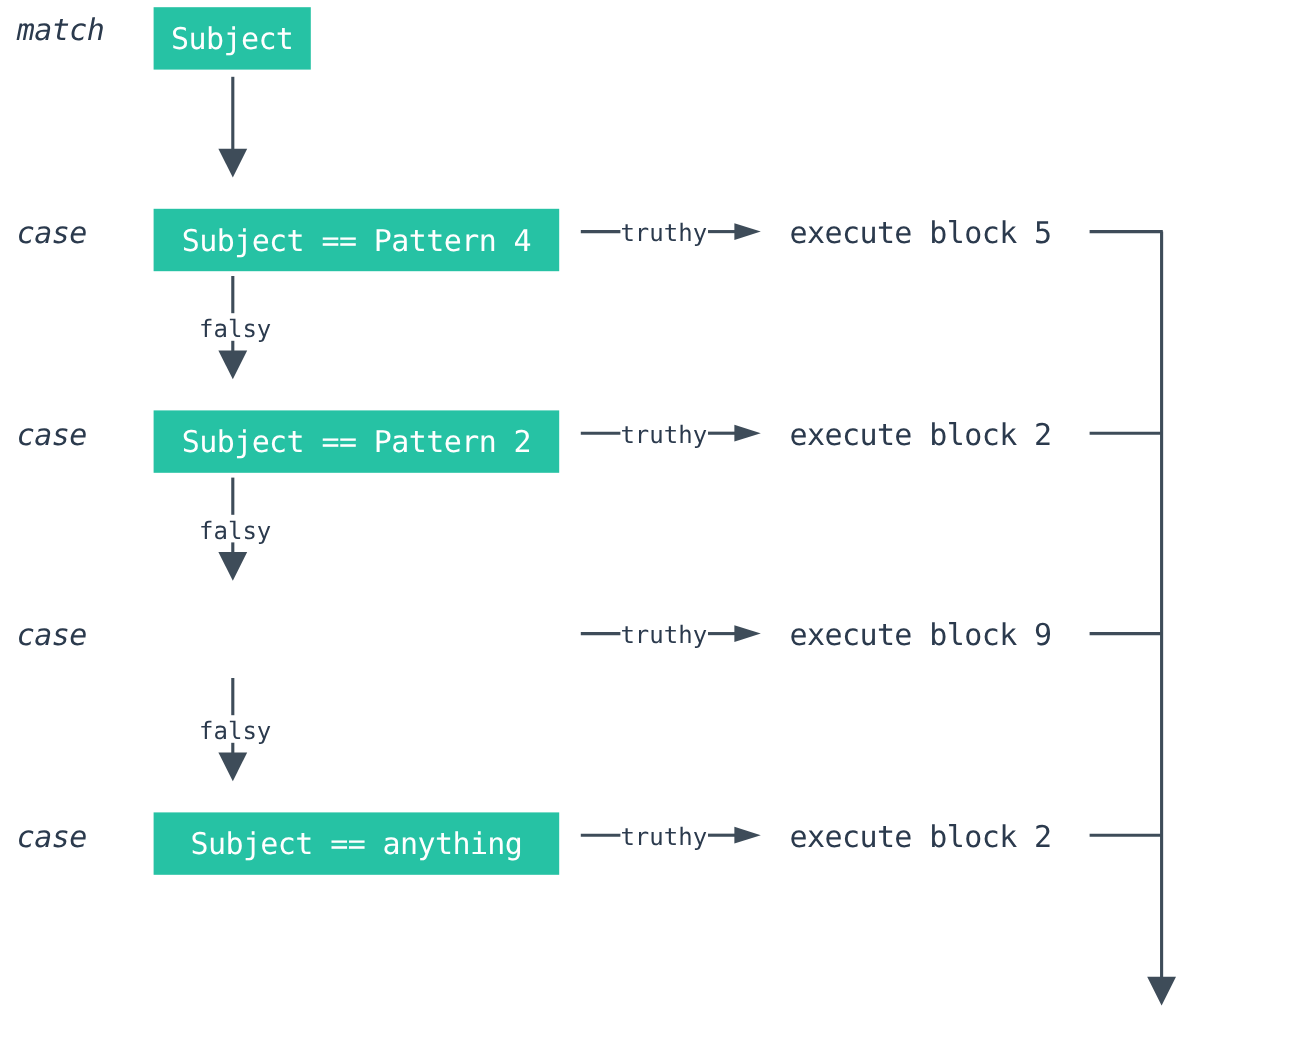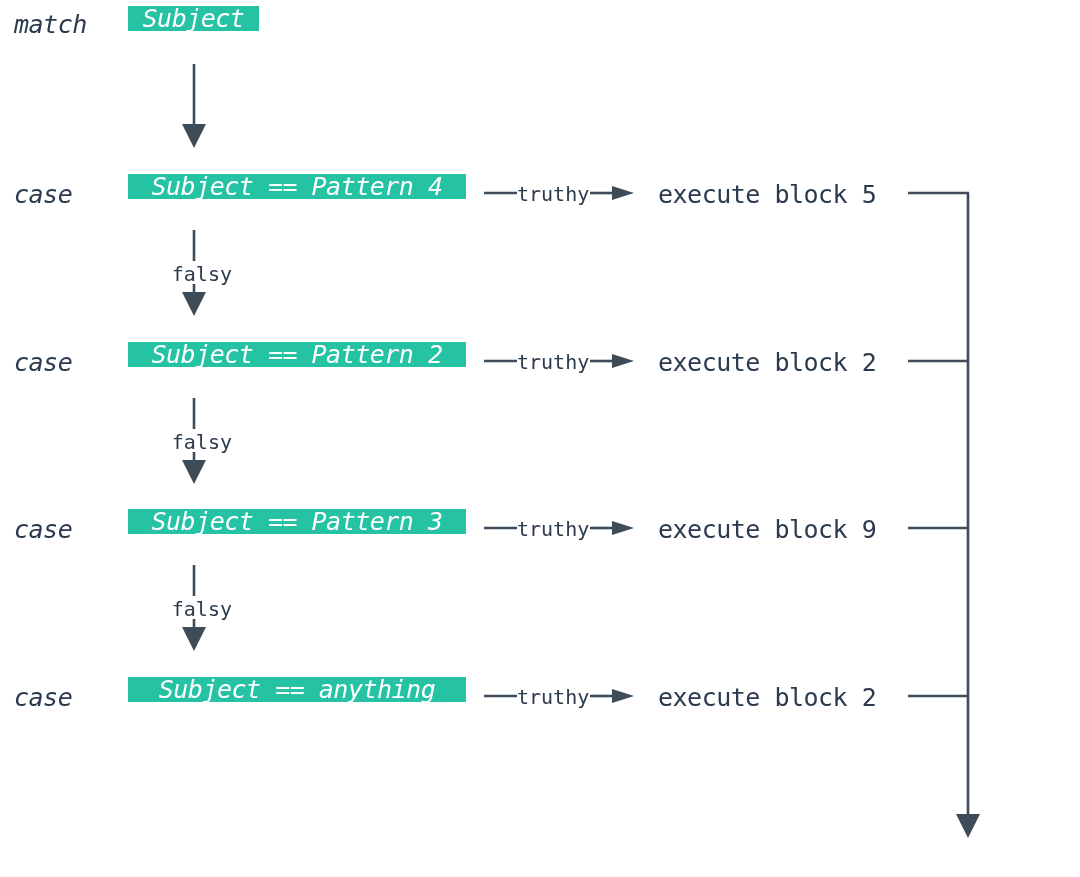--- a/index.html
+++ b/index.html
@@ -38,30 +38,29 @@
     letter-spacing: -0.5px;
     white-space: nowrap;
     font-style: italic;
   }
   .match-keyword {
     top: 10px;
   }
   .teal-box {
     position: absolute;
     left: 128px;
-    height: 25px;
+    height: 52px;
     background: #26c2a4;
     color: #ffffff;
     display: flex;
     align-items: center;
     justify-content: center;
     font-size: 25px;
     letter-spacing: -0.5px;
     white-space: nowrap;
-    font-style: italic;
   }
   .subject-box {
     top: 6px;
     width: 131px;
   }
   .case-row {
     position: absolute;
     left: 0;
     width: 1080px;
     height: 39px;
@@ -91,21 +90,21 @@
     transform: translateY(-50%);
     font-size: 25px;
     letter-spacing: -0.5px;
     white-space: nowrap;
   }
   .falsy-label {
     position: absolute;
     left: 160px;
     width: 72px;
     font-size: 20px;
-    text-align: right;
+    text-align: center;
     line-height: 24px;
     white-space: nowrap;
   }
   .continue-label {
     position: absolute;
     left: 865px;
     top: 844px;
     font-size: 26px;
     letter-spacing: -0.5px;
     white-space: nowrap;
@@ -191,21 +190,20 @@
 
   <div class="case-row" style="top:342px;">
     <div class="keyword">case</div>
     <div class="teal-box">Subject == Pattern 2</div>
     <div class="truthy-label">truthy</div>
     <div class="execute-label">execute block 2</div>
   </div>
 
   <div class="case-row" style="top:509px;">
     <div class="keyword">case</div>
-    <div class="teal-box">Subject == Pattern 3</div>
     <div class="truthy-label">truthy</div>
     <div class="execute-label">execute block 9</div>
   </div>
 
   <div class="case-row" style="top:677px;">
     <div class="keyword">case</div>
     <div class="teal-box">Subject == anything</div>
     <div class="truthy-label">truthy</div>
     <div class="execute-label">execute block 2</div>
   </div>

